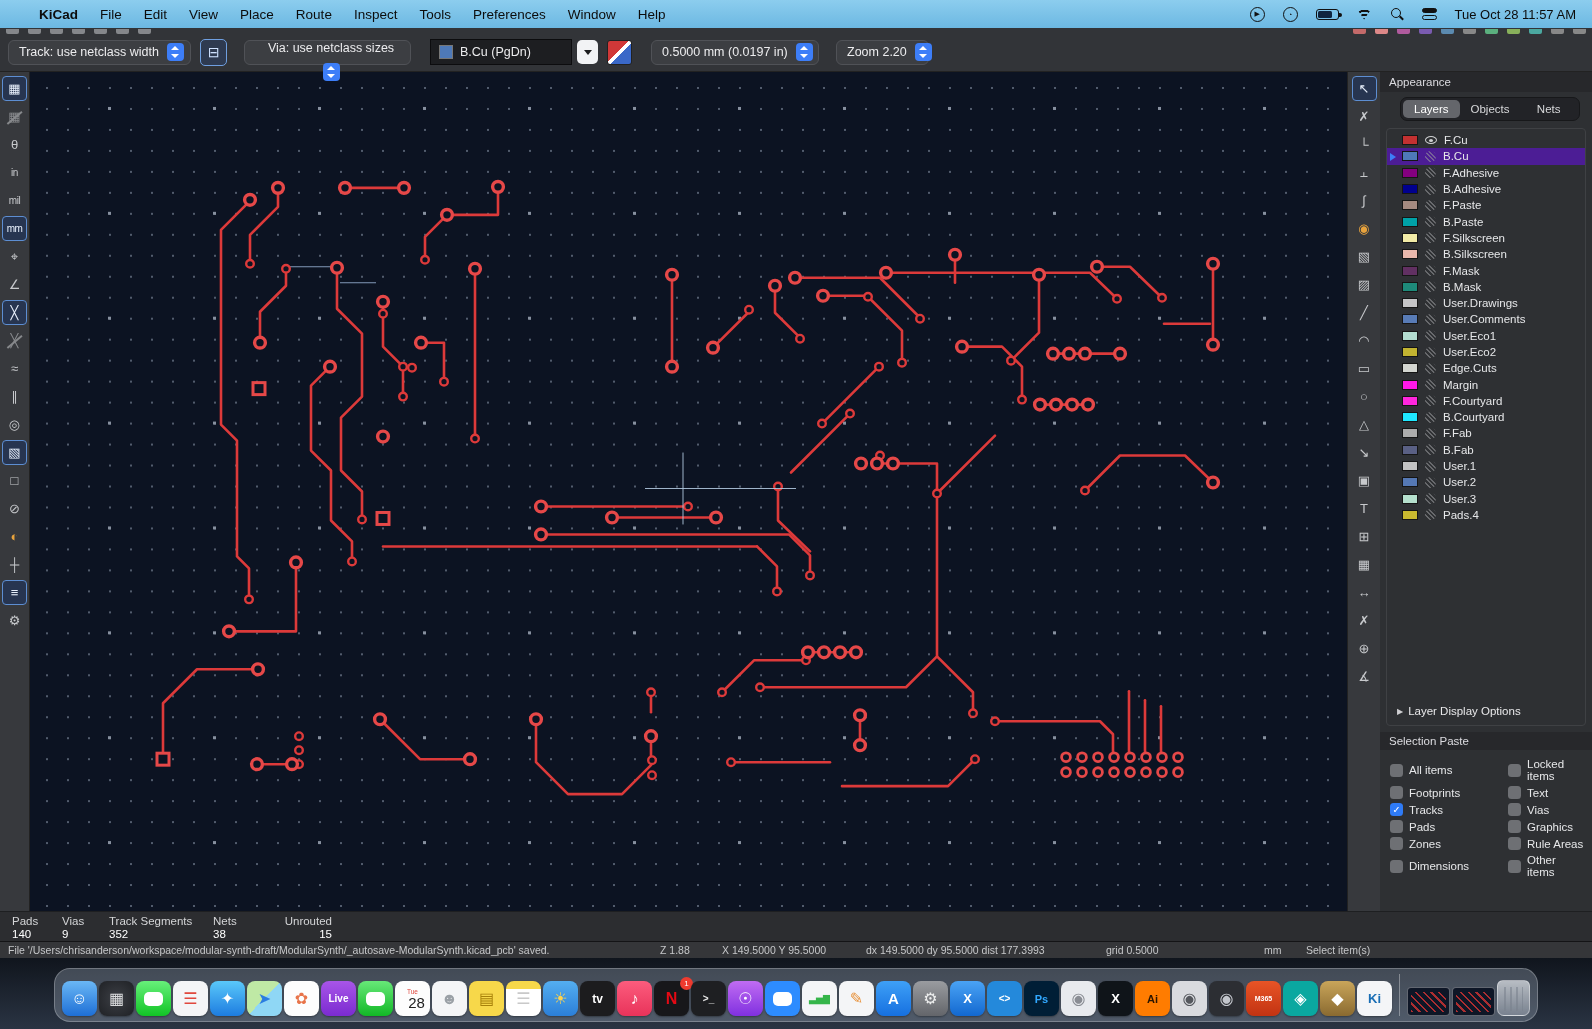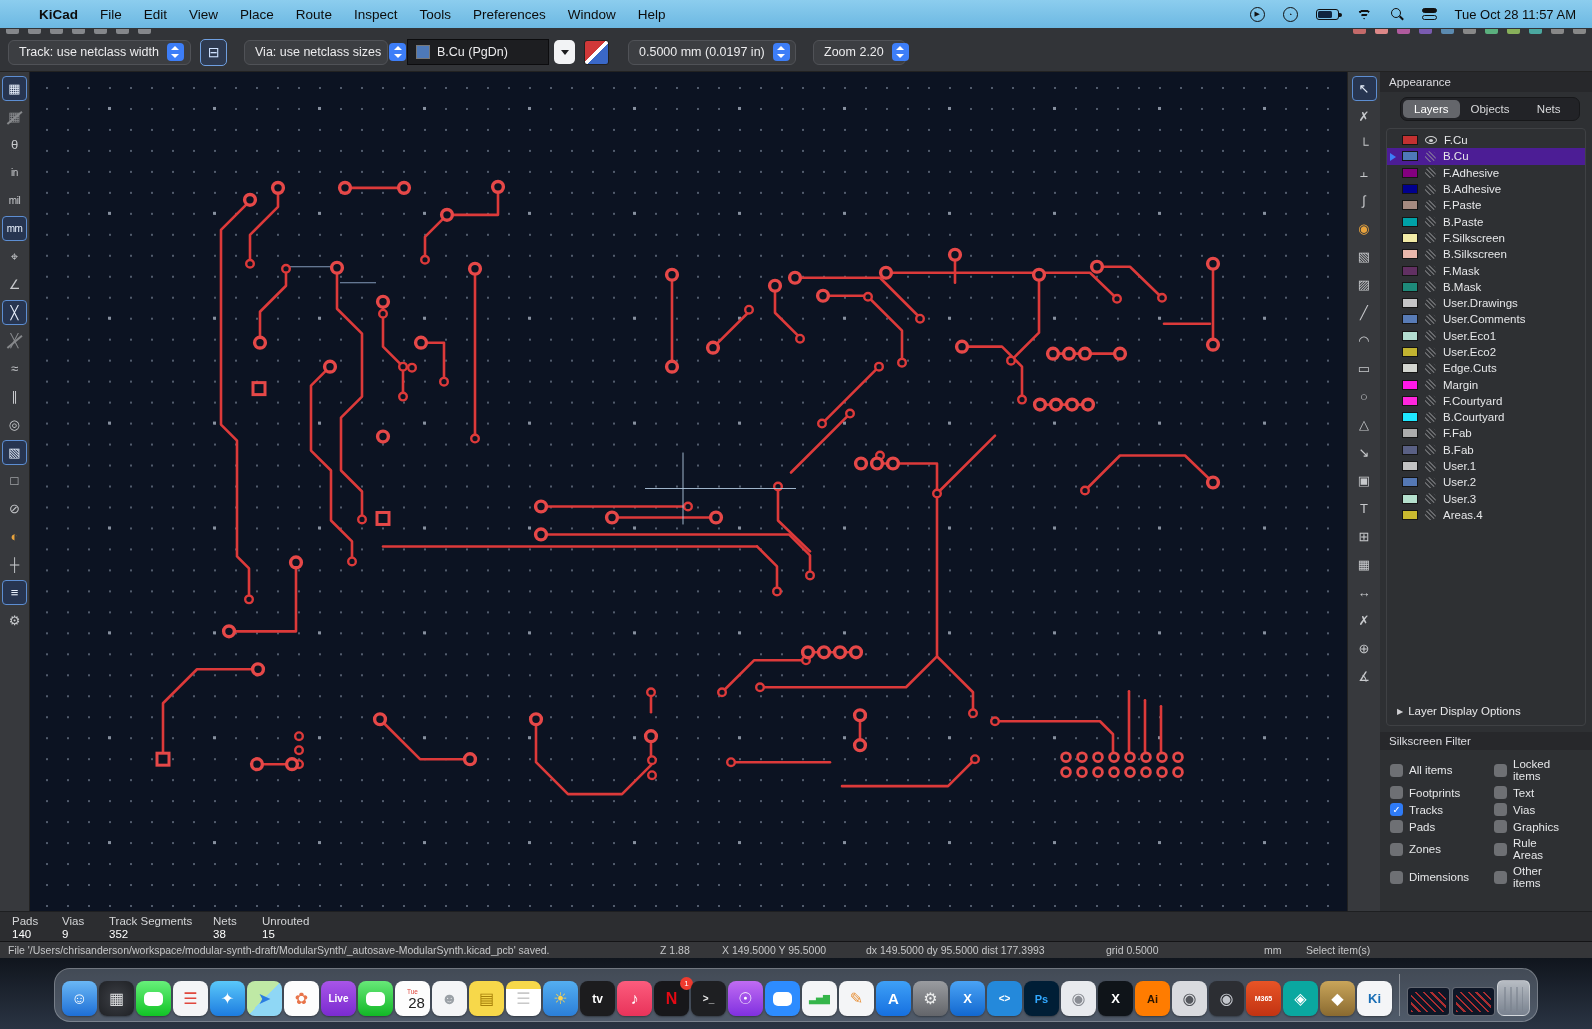--- a/index.html
+++ b/index.html
@@ -84,21 +84,21 @@
   .ldo { margin-top:auto; display:flex; align-items:center; gap:5px; padding:6px 0 8px 10px; font-size:11.5px; color:#e8e8ea; }
   .ldo::before { content:'▶'; font-size:8px; color:#cfcfd2; }
   .presets { padding:7px 10px 0 10px; flex:0 0 auto; }
   .presets label { display:block; font-size:11.5px; margin-bottom:4px; color:#e4e4e7; }
   .pselect { height:19px; border-radius:9px; background:linear-gradient(180deg,#57595d,#47494d); border:1px solid #3a3b3e;
     display:flex; align-items:center; justify-content:flex-end; padding-right:2px; margin-bottom:7px; }
   .pselect .stepper { width:15px; height:15px; }
   .pselect .stepper::before { left:3.5px; top:2.5px; border-left-width:3.5px; border-right-width:3.5px; border-bottom-width:3.5px; }
   .pselect .stepper::after { left:3.5px; bottom:2.5px; border-left-width:3.5px; border-right-width:3.5px; border-top-width:3.5px; }
   .sf-title { height:18px; background:#27282b; display:flex; align-items:center; padding-left:9px; margin-top:6px; flex:0 0 auto; color:#dcdce0; }
-  .sf-grid { display:grid; grid-template-columns:100px 1fr; gap:4px 4px; padding:8px 24px 0 10px; }
+  .sf-grid { display:grid; grid-template-columns:100px 1fr; gap:4px 18px; padding:8px 8px 0 10px; }
   .cbrow { display:flex; align-items:center; gap:6px; }
   .cb { width:13px; height:13px; border-radius:3.5px; background:#6e7074; flex:0 0 auto; display:flex; align-items:center; justify-content:center; font-size:9.5px; color:#fff; }
   .cb.on { background:#2f7bf6; }
 
   
   .statsbar { position:absolute; top:911px; left:0; width:1592px; height:30px; background:#2c2d30; border-top:1px solid #1e1f21;
     display:flex; padding:2px 0 0 12px; color:#ffffff; font-size:11.5px; }
   .stat { display:flex; flex-direction:column; justify-content:center; line-height:13px; }
   .stat .lab { color:#d4d5d7; }
   .msgbar { position:absolute; top:941px; left:0; width:1592px; height:17px; background:#353639; border-top:1px solid #141416;
@@ -184,21 +184,21 @@
       <i style="background: rgb(75, 168, 160);"></i>
       <i style="background: rgb(136, 136, 136);"></i>
       <i style="background: rgb(136, 136, 136);"></i>
     </div>
   <div class="tb-controls">
     <div class="dd" style="width:183px;">
       <span>Track: use netclass width</span>
       <span class="stepper"></span>
     </div>
     <div class="tb-iconbtn">⊟</div>
-    <div class="dd" style="width:144px;margin-left:8px;">
+    <div class="dd" style="width:167px;margin-left:8px;flex-direction:column;">
       <span>Via: use netclass sizes</span>
       <span class="stepper"></span>
     </div>
     <div class="layerbox" style="margin-left:10px;">
       <span class="sw"></span>
       <span>B.Cu (PgDn)</span>
     </div>
     <div class="whitebtn"></div>
     <div class="pairicon"></div>
     <div class="dd" style="width:168px;margin-left:10px;">
@@ -669,26 +669,26 @@
             <span>User.2</span>
           </div>
           <div class="lrow">
             <span class="lsw" style="background: rgb(181, 224, 205);"></span>
             <span class="eye-off"></span>
             <span>User.3</span>
           </div>
           <div class="lrow">
             <span class="lsw" style="background: rgb(201, 185, 47);"></span>
             <span class="eye-off"></span>
-            <span>Areas.4</span>
+            <span>Pads.4</span>
           </div>
         </div>
       <div class="ldo">Layer Display Options</div>
     </div>
-    <div class="sf-title">Silkscreen Filter</div>
+    <div class="sf-title">Selection Paste</div>
     <div class="sf-grid" id="sf-grid">
         <div class="cbrow">
           <span class="cb"></span>
           <span>All items</span>
         </div>
         <div class="cbrow">
           <span class="cb"></span>
           <span>Locked items</span>
         </div>
         <div class="cbrow">
@@ -745,21 +745,21 @@
       <span>9</span>
     </div>
     <div class="stat" style="width: 104px;">
       <span class="lab">Track Segments</span>
       <span>352</span>
     </div>
     <div class="stat" style="width: 49px;">
       <span class="lab">Nets</span>
       <span>38</span>
     </div>
-    <div class="stat" style="width: 70px;">
+    <div class="stat" style="width: 70px; text-align: right;">
       <span class="lab">Unrouted</span>
       <span>15</span>
     </div>
   </div>
 
 <div class="msgbar">
   <span class="f-file">File '/Users/chrisanderson/workspace/modular-synth-draft/ModularSynth/_autosave-ModularSynth.kicad_pcb' saved.</span>
   <span class="f-z">Z 1.88</span>
   <span class="f-cur">X 149.5000  Y 95.5000</span>
   <span class="f-delta">dx 149.5000  dy 95.5000  dist 177.3993</span>

